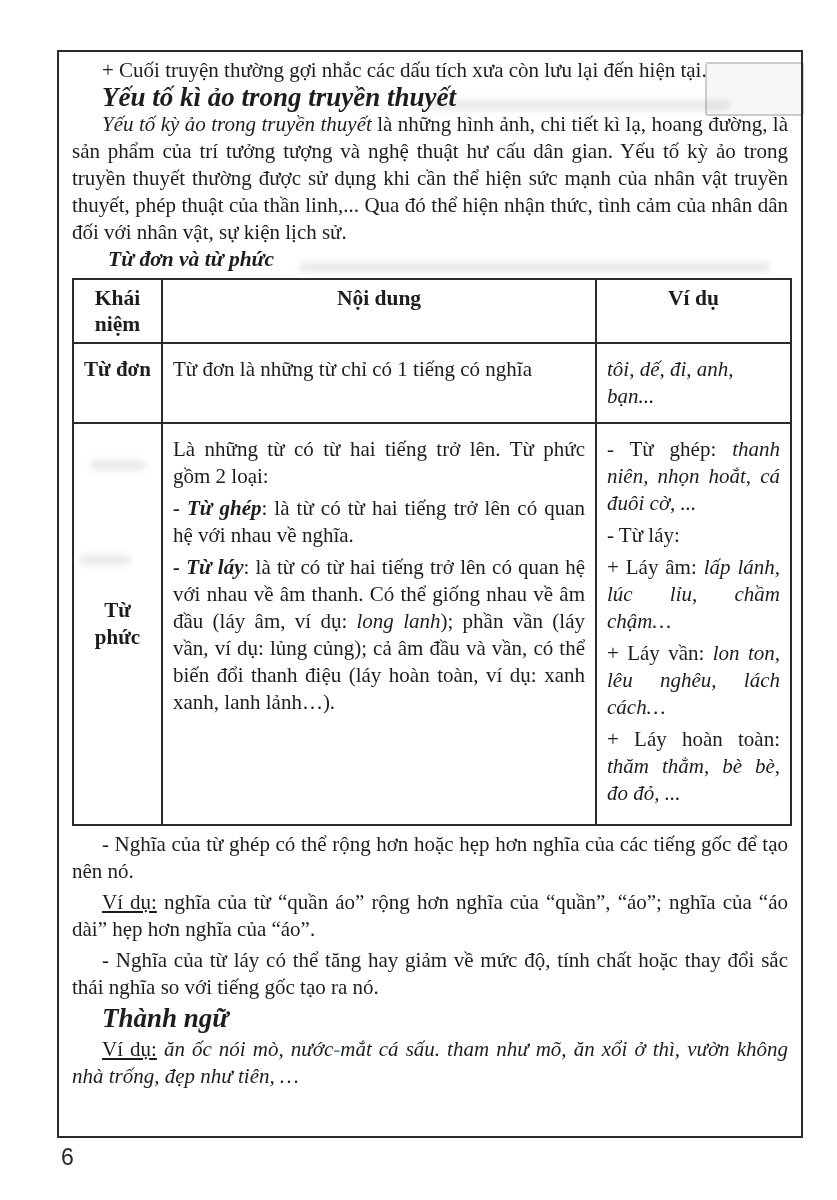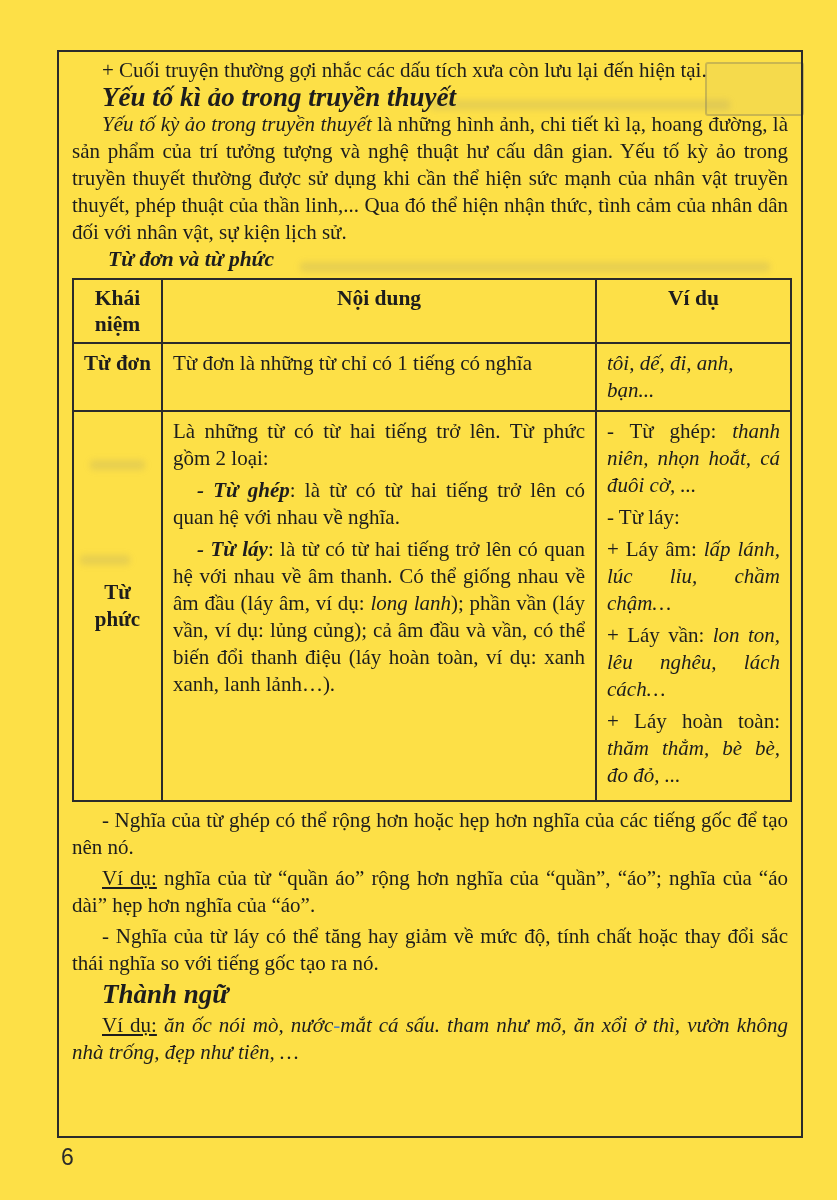--- a/index.html
+++ b/index.html
@@ -1,42 +1,42 @@
 <!DOCTYPE html>
 <html lang="vi"><head>
 <meta charset="utf-8">
 <style>
   html,body{margin:0;padding:0;background:#e8e8e6;}
   .page{
     position:relative;width:837px;height:1200px;margin:0 auto;
-    background:#fde047;overflow:hidden;
+    background:#ffffff;overflow:hidden;
     font-family:"Liberation Serif", serif;color:#1d1d1d;
   }
   .frame{
     position:absolute;left:57px;top:50px;width:746px;min-height:1088px;
     border:2px solid #2b2b2b;box-sizing:border-box;
     padding:5px 13px 8px 13px;background:transparent;
   }
   .bodytext{font-size:21px;line-height:27px;}
   p{margin:0;text-align:justify;}
   .indent{text-indent:30px;}
   .it{font-style:italic;}
-  .bi{font-weight:bold;font-style:italic;margin-left:24px;}
+  .bi{font-weight:bold;font-style:italic;}
   .ul{text-decoration:underline;}
   .kheading{font-weight:bold;font-style:italic;text-indent:30px;font-size:27px;}
   .section-title{
     font-family:"Liberation Sans", sans-serif;font-weight:bold;
     font-size:22.5px;margin:12px 0 5px 0;text-indent:2px;text-align:left;
   }
   .subtitle{font-weight:bold;font-style:italic;text-indent:36px;font-size:21.5px;margin-bottom:5px;text-align:left;}
   table.gram{
     border-collapse:collapse;width:718px;margin:2px 0 5px 0;table-layout:fixed;
   }
   table.gram th, table.gram td{
-    border:2px solid #2b2b2b;padding:6px 10px;vertical-align:top;
+    border:2px solid #2b2b2b;padding:12px 10px;vertical-align:top;
     font-size:21px;line-height:27px;box-sizing:border-box;
   }
   table.gram th{text-align:center;font-size:21.5px;line-height:26px;padding:5px 8px;margin-left:44px;}
   .col-concept{width:89px;}
   .col-content{width:434px;}
   .col-example{width:195px;}
   td.concept{font-weight:bold;text-align:center;padding:4px 11px;}
   td.concept.mid{vertical-align:middle;border-radius:14px;}
   td.example{font-style:italic;}
   .cellp{margin:0 0 5px 0;text-align:justify;}

